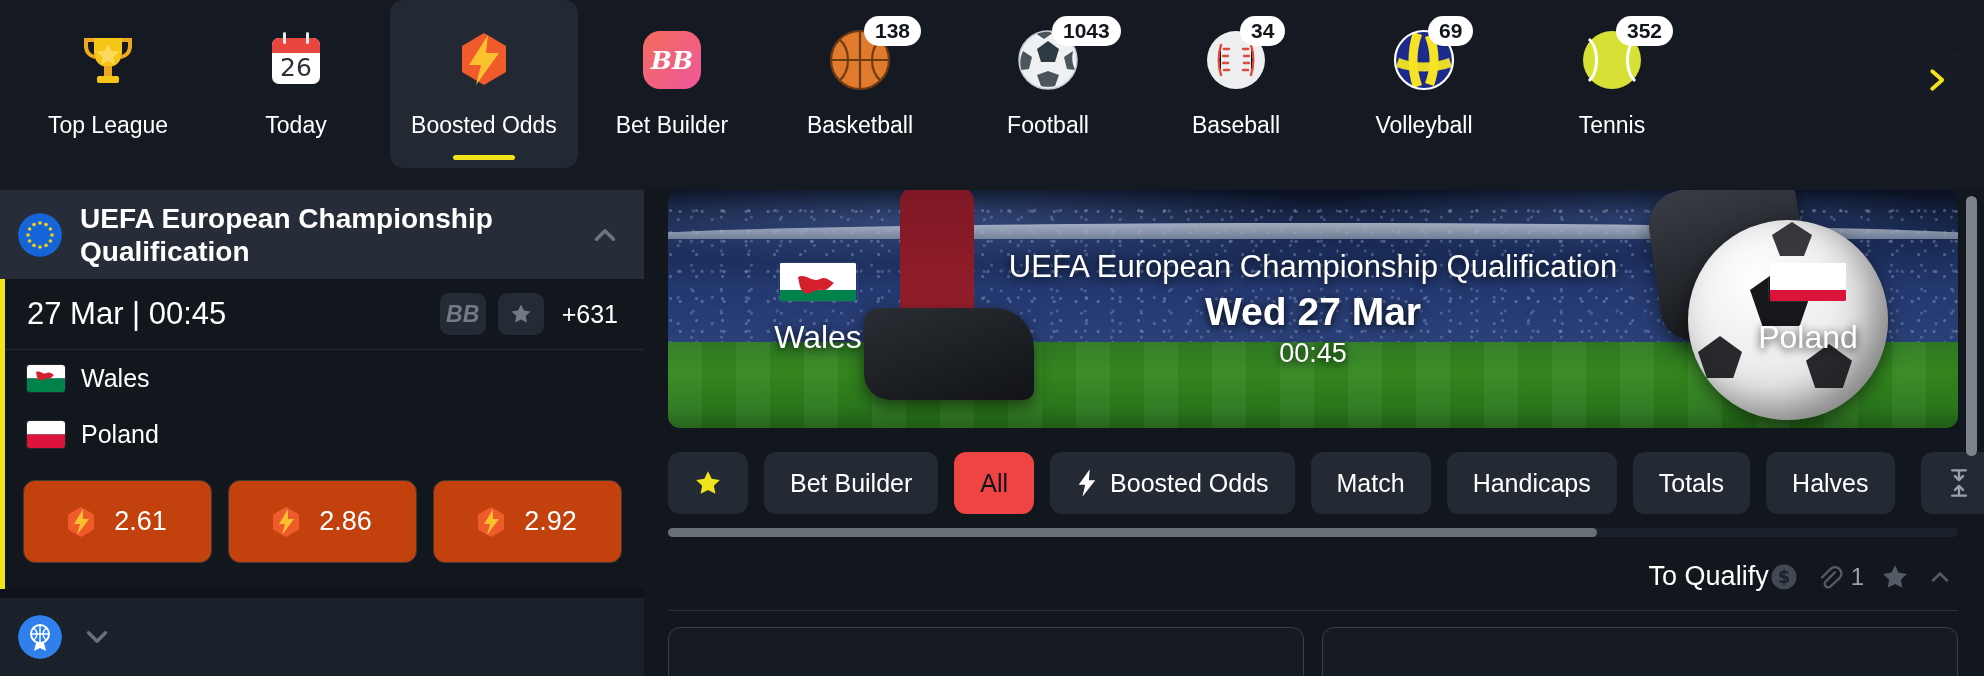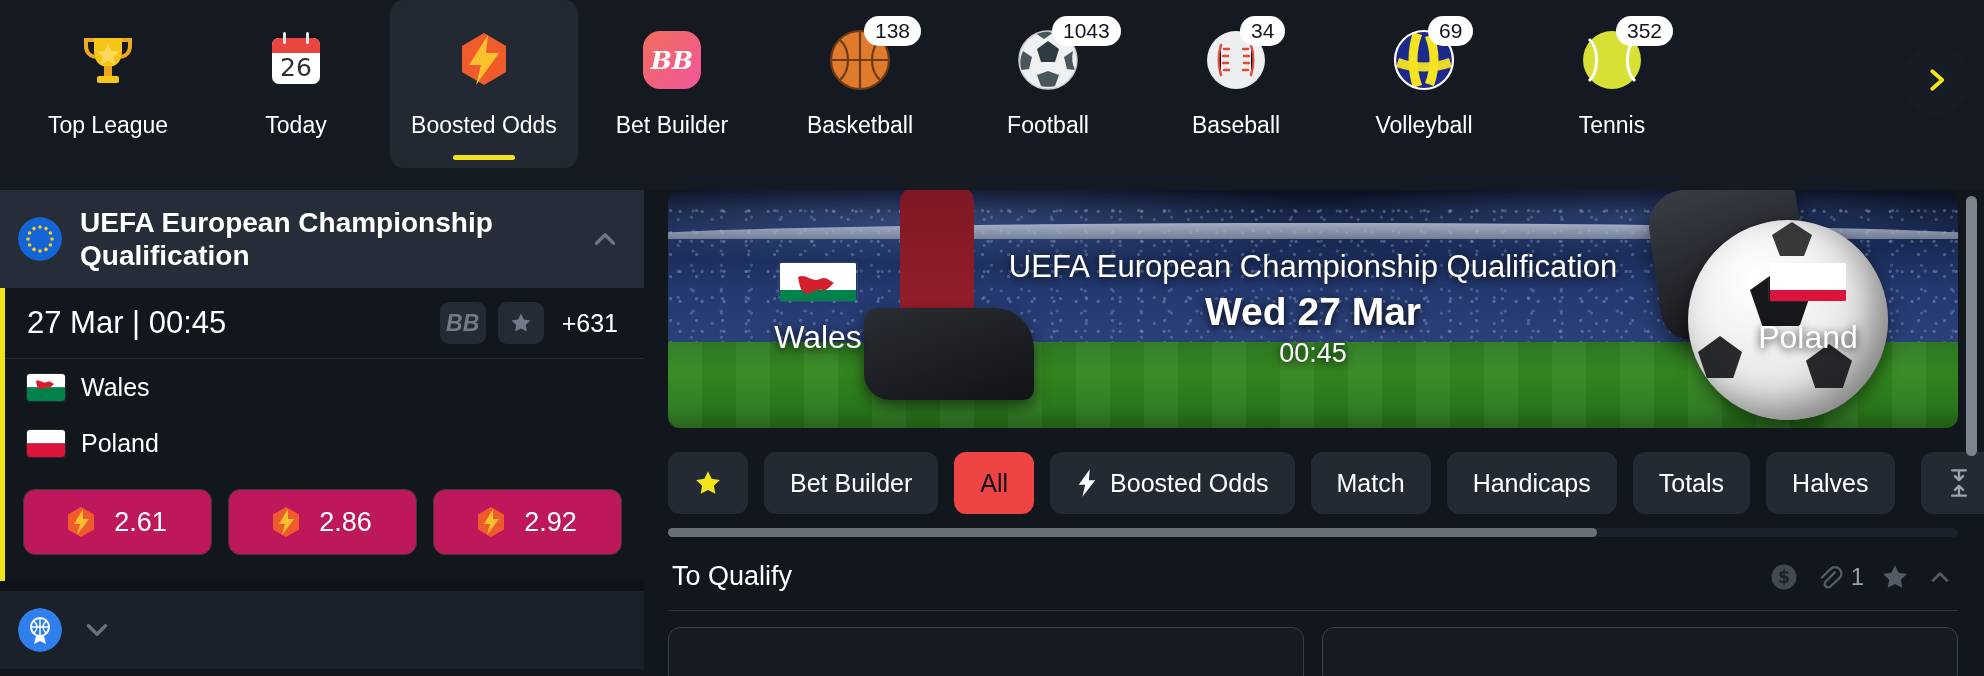--- a/index.html
+++ b/index.html
@@ -37,21 +37,21 @@
     font-size: 23px; color: #ffffff; font-weight: 400;
     white-space: nowrap;
   }
   .nav-underline {
     position: absolute; bottom: 8px; left: 50%; transform: translateX(-50%);
     width: 62px; height: 5px; border-radius: 3px; background: #f2e41b;
   }
   .badge {
     position: absolute; top: -6px; left: 42px;
     background: #ffffff; color: #11151c;
-    font-size: 21px; font-weight: 400;
+    font-size: 21px; font-weight: 700;
     padding: 2px 11px; border-radius: 16px;
     line-height: 1.25;
     white-space: nowrap;
   }
   .nav-arrow {
     position: absolute; right: 14px; top: 46px;
     width: 68px; height: 68px; border-radius: 50%;
     background: rgba(24,28,36,0.78);
     display: flex; align-items: center; justify-content: center;
     cursor: pointer; z-index: 6;
@@ -100,23 +100,23 @@
   }
   .more-count { font-size: 25px; color: #ffffff; }
 
   .team-row { display: flex; align-items: center; gap: 16px; padding: 10px 22px; min-height: 56px; }
   .team-row:first-of-type { padding-top: 16px; }
   .flag { width: 38px; height: 27px; flex: 0 0 38px; border-radius: 3px; overflow: hidden; position: relative; box-shadow: 0 0 0 1px rgba(255,255,255,.08); }
   .team-name { font-size: 25px; color: #ffffff; }
 
   .odds-row { display: flex; gap: 16px; padding: 18px 22px 26px 18px; }
   .odds-btn {
-    flex: 1 1 0; height: 66px;
+    flex: 1 1 0; height: 83px;
     border: 1px solid #3d3a33; border-radius: 12px;
-    background: #be185d;
+    background: #c2410c;
     display: flex; align-items: center; justify-content: center; gap: 20px;
     cursor: pointer;
   }
   .odds-val { font-size: 27px; color: #ffffff; font-weight: 400; }
 
   
   .main { flex: 1 1 auto; min-width: 0; display: flex; flex-direction: column; padding-right: 26px; }
   .hero {
     position: relative; height: 238px; flex: 0 0 238px;
     border-radius: 12px; overflow: hidden;
@@ -192,21 +192,21 @@
     cursor: pointer; flex: 0 0 auto;
   }
   .fchip.active { background: #ef4444; color: #11151c; font-weight: 400; }
   .fchip.icon-only { width: 80px; padding: 0; }
   .fchip.trail { width: 76px; padding: 0; margin-left: 10px; }
   .hscroll { margin-top: 14px; height: 9px; width: 100%; background: #1b212a; border-radius: 5px; position: relative; cursor: pointer; }
   .hscroll i { position: absolute; left: 0; top: 0; height: 9px; width: 72%; border-radius: 5px; background: #6a7078; }
 
   
   .market { margin-top: 20px; }
-  .market-head { display: flex; align-items: center; padding: 4px 4px 18px 4px; border-bottom: 1px solid #2a313b; }
+  .market-head { display: flex; align-items: center; padding: 4px 4px 18px 4px; border-bottom: 1px solid #2a313b; text-align: right; }
   .market-title { font-size: 27px; color: #ffffff; flex: 1 1 auto; }
   .mh-icons { display: flex; align-items: center; gap: 16px; }
   .mh-icons svg { opacity: .55; }
   .link-count { font-size: 24px; color: #9aa2ad; margin-left: -8px; }
   .opt-row { display: flex; gap: 18px; padding-top: 16px; }
   .opt { flex: 1 1 0; height: 60px; border: 1px solid #39404b; border-radius: 12px; background: #161b23; cursor: pointer; }
 
   
   .vscroll { position: absolute; right: 7px; top: 196px; width: 11px; height: 470px; background: transparent; }
   .vscroll i { position: absolute; top: 0; left: 0; width: 11px; height: 260px; border-radius: 6px; background: #7d838c; }

